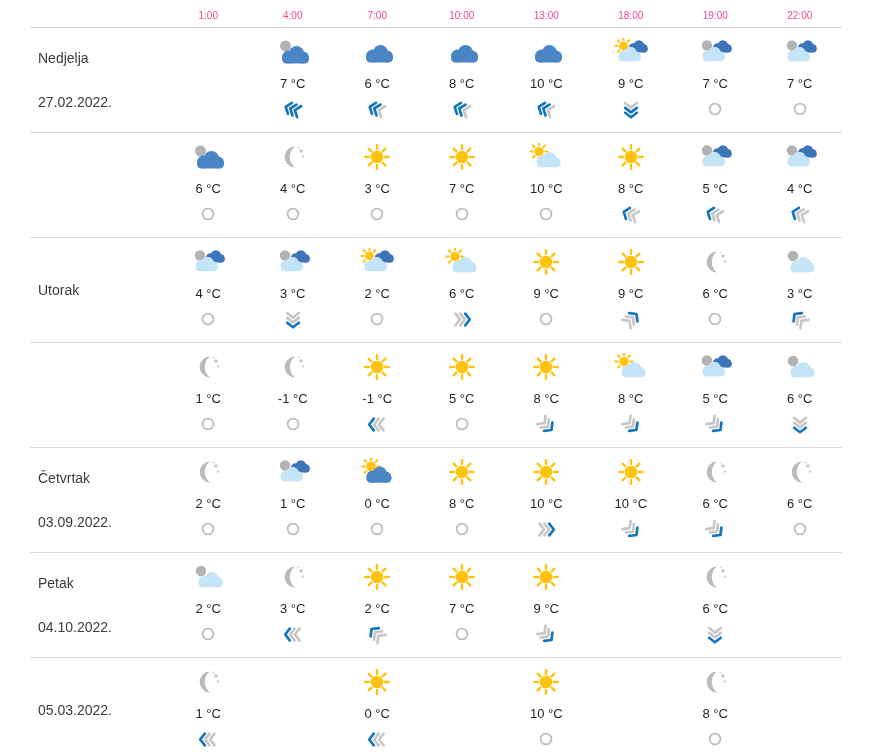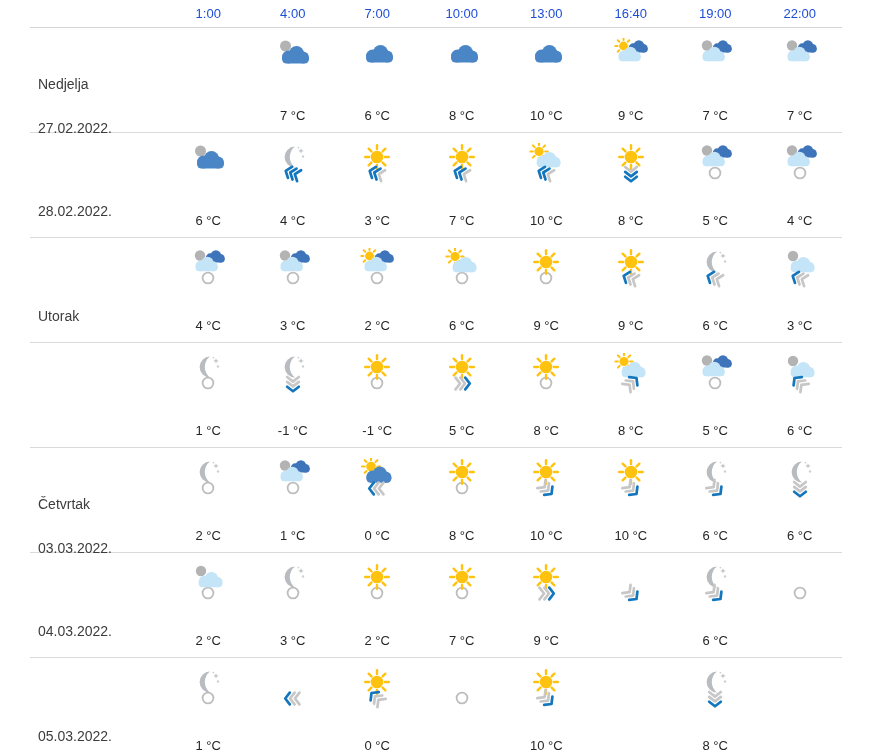--- a/index.html
+++ b/index.html
@@ -4,43 +4,43 @@
 <style>
   html,body{margin:0;padding:0;}
   body{
     width:880px;height:752px;overflow:hidden;background:#ffffff;
     font-family:"Liberation Sans","DejaVu Sans",sans-serif;
   }
   .table{margin-left:30px;margin-right:38px;}
   .grid-row{display:grid;grid-template-columns:136px repeat(8,1fr);}
   .header-row{height:27px;border-bottom:1px solid #d4d4d4;}
   .time{display:flex;align-items:flex-end;justify-content:center;
-        font-size:13px;color:#1d4ed8;padding-bottom:6px;}
+        font-size:10px;color:#ec4899;padding-bottom:6px;}
   .day-row{height:104px;border-bottom:1px solid #dadada;}
   .day-cell{display:flex;flex-direction:column;justify-content:center;
         padding-left:8px;color:#3c3c3c;font-size:14px;line-height:23px;gap:21px;}
-  .hour-cell{display:flex;flex-direction:column;align-items:center;gap:32px;}
+  .hour-cell{display:flex;flex-direction:column;align-items:center;}
   .slot-icon{height:34px;margin-top:7px;display:flex;align-items:center;justify-content:center;}
   .slot-temp{height:28px;display:flex;align-items:center;justify-content:center;
         font-size:13px;color:#262626;}
   .slot-wind{height:24px;display:flex;align-items:center;justify-content:center;}
   .slot-wind svg{display:block;}
 </style>
 </head>
 <body>
 
 <div class="table">
   <div class="grid-row header-row" id="header-row">
       <div></div>
       <div class="time">1:00</div>
       <div class="time">4:00</div>
       <div class="time">7:00</div>
       <div class="time">10:00</div>
       <div class="time">13:00</div>
-      <div class="time">16:40</div>
+      <div class="time">18:00</div>
       <div class="time">19:00</div>
       <div class="time">22:00</div>
     </div>
   <div id="rows">
       <div class="grid-row day-row">
         <div class="day-cell">
           <div>Nedjelja</div>
           <div>27.02.2022.</div>
         </div>
         <div class="hour-cell"></div>
@@ -206,21 +206,20 @@
           <div class="slot-temp">7 °C</div>
           <div class="slot-wind">
             <svg width="16" height="16" viewBox="0 0 16 16">
               <circle cx="8" cy="8" r="5.4" fill="none" stroke="#bdbdbd" stroke-width="1.8"></circle>
             </svg>
           </div>
         </div>
       </div>
       <div class="grid-row day-row">
         <div class="day-cell">
-          <div>28.02.2022.</div>
         </div>
         <div class="hour-cell">
           <div class="slot-icon">
             <svg width="36" height="28" viewBox="0 0 36 28" aria-hidden="true">
               <circle cx="10.5" cy="8" r="5.5" fill="#b3b3b3"></circle>
               <g fill="#4a85c6" transform="translate(4.5,7) scale(1)">
                 <circle cx="9" cy="12" r="6.5"></circle>
                 <circle cx="17" cy="8.5" r="7.5"></circle>
                 <circle cx="23.5" cy="12.5" r="6"></circle>
                 <rect x="2.5" y="9.5" width="27" height="9" rx="4.5"></rect>
@@ -773,21 +772,21 @@
               <path d="M12,4 L5,13 L12,22" fill="none" stroke="#1477bd" stroke-width="4.2" stroke-linecap="round" stroke-linejoin="round"></path>
               <path d="M19.5,4 L12.5,13 L19.5,22" fill="none" stroke="#c7c7c7" stroke-width="4.2" stroke-linecap="round" stroke-linejoin="round"></path>
               <path d="M27,4 L20,13 L27,22" fill="none" stroke="#c7c7c7" stroke-width="4.2" stroke-linecap="round" stroke-linejoin="round"></path>
             </svg>
           </div>
         </div>
       </div>
       <div class="grid-row day-row">
         <div class="day-cell">
           <div>Četvrtak</div>
-          <div>03.03.2022.</div>
+          <div>03.09.2022.</div>
         </div>
         <div class="hour-cell">
           <div class="slot-icon">
             <svg width="36" height="28" viewBox="0 0 36 28" aria-hidden="true">
               <path d="M20,3.5 a10.5,10.5 0 1 0 0.2,21 a13,13 0 0 1 -0.2,-21 z" fill="#b8bcc1"></path>
               <path d="M26,5.2 l0.8,1.9 1.9,0.8 -1.9,0.8 -0.8,1.9 -0.8,-1.9 -1.9,-0.8 1.9,-0.8 z" fill="#b8bcc1" opacity="0.85"></path>
               <circle cx="28" cy="13.5" r="1.2" fill="#b8bcc1" opacity="0.7"></circle>
               <circle cx="23.4" cy="4.6" r="0.9" fill="#b8bcc1" opacity="0.7"></circle>
             </svg>
           </div>
@@ -947,21 +946,22 @@
           <div class="slot-temp">6 °C</div>
           <div class="slot-wind">
             <svg width="16" height="16" viewBox="0 0 16 16">
               <circle cx="8" cy="8" r="5.4" fill="none" stroke="#bdbdbd" stroke-width="1.8"></circle>
             </svg>
           </div>
         </div>
       </div>
       <div class="grid-row day-row">
         <div class="day-cell">
-          <div>04.03.2022.</div>
+          <div>Petak</div>
+          <div>04.10.2022.</div>
         </div>
         <div class="hour-cell">
           <div class="slot-icon">
             <svg width="36" height="28" viewBox="0 0 36 28" aria-hidden="true">
               <circle cx="11" cy="8" r="5.2" fill="#b3b3b3"></circle>
               <g fill="#c4e4f7" transform="translate(6.5,8) scale(0.88)">
                 <circle cx="9" cy="12" r="6.5"></circle>
                 <circle cx="17" cy="8.5" r="7.5"></circle>
                 <circle cx="23.5" cy="12.5" r="6"></circle>
                 <rect x="2.5" y="9.5" width="27" height="9" rx="4.5"></rect>

